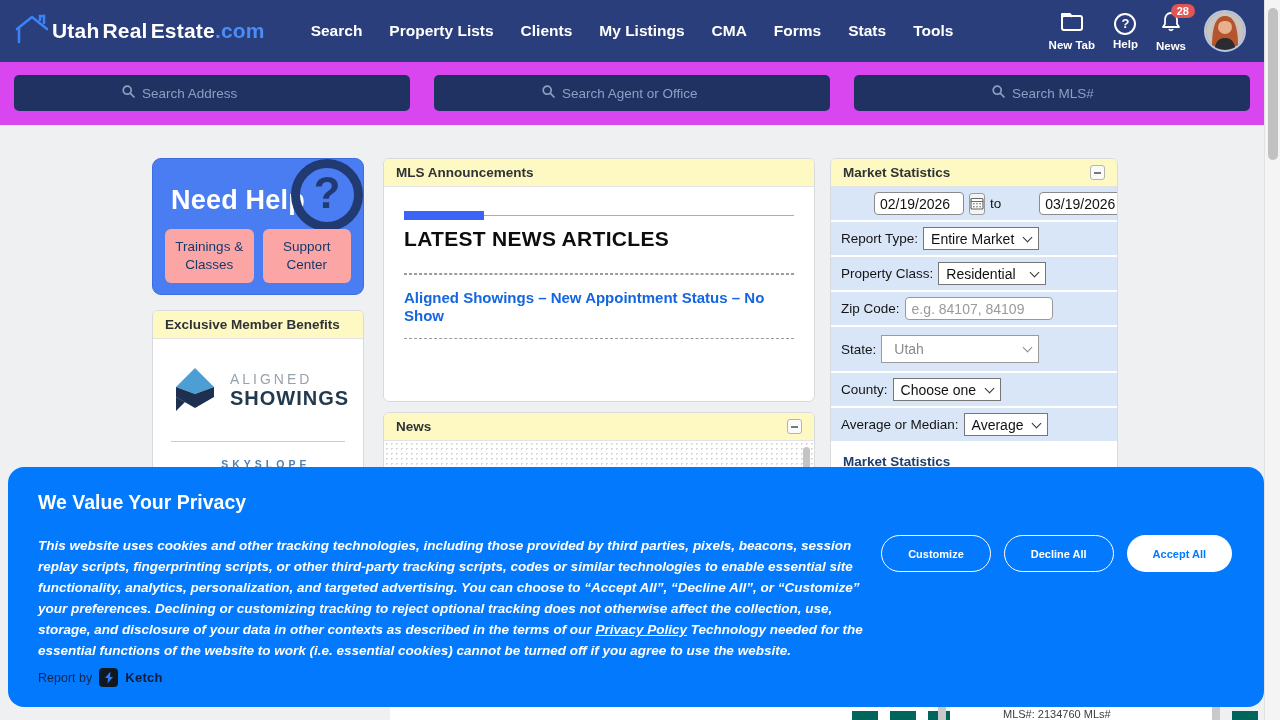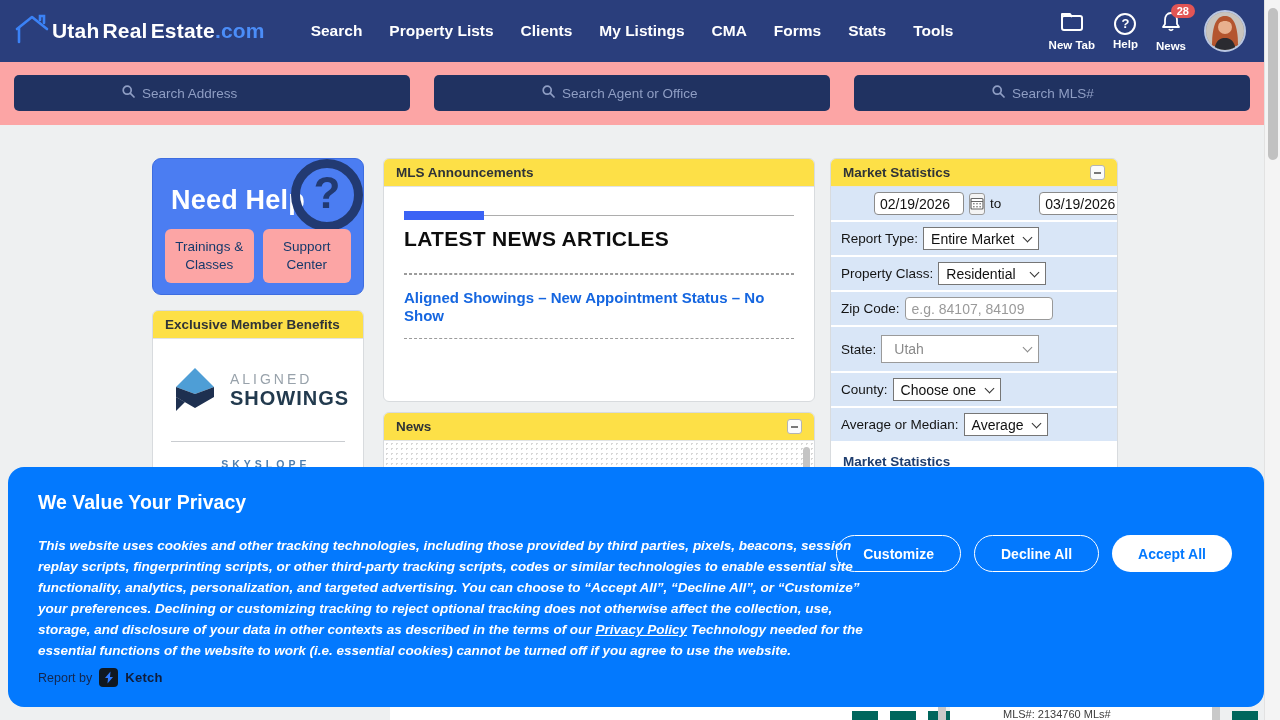--- a/index.html
+++ b/index.html
@@ -16,30 +16,30 @@
   .mainnav { position:absolute; left:50%; transform:translateX(-50%); display:flex; gap:27px; }
   .mainnav a { color:#fff; font-size:15.5px; font-weight:bold; text-decoration:none; white-space:nowrap; }
   .top-actions { position:absolute; right:18px; top:0; height:62px; display:flex; align-items:center; gap:18px; }
   .action { display:flex; flex-direction:column; align-items:center; gap:3px; color:#fff; cursor:pointer; }
   .action-label { font-size:11.5px; font-weight:bold; color:#fff; }
   .bell-wrap { position:relative; }
   .badge { position:absolute; top:-7px; right:-14px; background:#e25555; color:#fff; font-size:11px; font-weight:bold; border-radius:9px; padding:1px 6px; }
   .avatar { width:42px; height:42px; border-radius:50%; border:2px solid #b9c6e2; overflow:hidden; cursor:pointer; background:#8d8d8d; }
 
   
-  .searchrow { position:absolute; left:0; top:62px; width:1264px; height:63px; background:#fca5a5; }
+  .searchrow { position:absolute; left:0; top:62px; width:1264px; height:63px; background:#d946ef; }
   .searchbar { position:absolute; top:13px; height:36px; width:396px; background:#203261; border-radius:5px; display:flex; align-items:center; justify-content:center; gap:7px; cursor:text; }
   .searchbar input { background:transparent; border:none; outline:none; color:#cfd6ea; font-size:13.5px; width:160px; }
   .searchbar input::placeholder { color:#8f9ec4; }
   .sb1 { left:14px; } .sb2 { left:434px; } .sb3 { left:854px; }
   .sb3 input { width:100px; }
 
   
   .card { position:absolute; background:#fff; border:1px solid #d8dbde; border-radius:6px; overflow:hidden; }
-  .card-header { height:28px; background:#fde047; border-bottom:1px solid #e1e3e5; display:flex; align-items:center; padding:0 12px; font-size:13.5px; font-weight:bold; color:#2f3337; }
+  .card-header { height:28px; background:#fef9c3; border-bottom:1px solid #e1e3e5; display:flex; align-items:center; padding:0 12px; font-size:13.5px; font-weight:bold; color:#2f3337; }
   .minus-btn { margin-left:auto; width:15px; height:15px; border:1px solid #b4b4b4; border-radius:3px; background:#fbfbfb; display:flex; align-items:center; justify-content:center; cursor:pointer; }
   .minus-btn i { display:block; width:7px; height:2px; background:#787878; }
 
   
   .need-help { position:absolute; left:152px; top:158px; width:212px; height:137px; background:#4b7df2; border:1px solid #3d6de0; border-radius:9px; }
   .nh-title { position:absolute; left:18px; top:26px; color:#fff; font-size:27px; font-weight:bold; letter-spacing:.2px; }
   .q-circle { position:absolute; right:0px; top:0px; width:72px; height:72px; border:9px solid #223a72; border-radius:50%; display:flex; align-items:center; justify-content:center; }
   .q-circle span { color:#223a72; font-size:44px; font-weight:bold; margin-top:-4px; }
   .nh-buttons { position:absolute; left:12px; right:12px; bottom:11px; display:flex; gap:9px; }
   .nh-btn { flex:1; height:54px; background:#fca5a5; border:none; border-radius:6px; color:#15396b; font-size:13.5px; font-family:inherit; line-height:1.35; cursor:pointer; }
@@ -97,21 +97,21 @@
   .peek-white-2 { position:absolute; left:950px; top:0; width:262px; height:13px; background:#fff; overflow:hidden; }
   .peek-mls { position:absolute; left:53px; top:1px; font-size:11px; color:#3c3c3c; white-space:nowrap; }
   .peek-sliver-2 { position:absolute; left:1212px; top:0; width:8px; height:13px; background:#c9c9c9; }
 
   
   .cookie { position:absolute; left:8px; top:467px; width:1256px; height:240px; background:#0379fe; border-radius:16px; z-index:30; color:#fff; }
   .cookie-title { position:absolute; left:30px; top:24px; font-size:19.5px; font-weight:bold; }
   .cookie-text { position:absolute; left:30px; top:68px; width:848px; font-size:13.5px; font-style:italic; font-weight:bold; line-height:21px; }
   .cookie-text a { color:#fff; font-weight:bold; text-decoration:underline; }
   .cookie-btns { position:absolute; right:32px; top:68px; display:flex; gap:13px; }
-  .cbtn { height:37px; border-radius:19px; padding:0 26px; font-size:14px; font-weight:bold; font-family:inherit; cursor:pointer; background:transparent; border:1.5px solid #fff; color:#fff; white-space:nowrap; }
+  .cbtn { height:37px; border-radius:19px; padding:0 26px; font-size:11px; font-weight:bold; font-family:inherit; cursor:pointer; background:transparent; border:1.5px solid #fff; color:#fff; white-space:nowrap; }
   .cbtn.primary { background:#fff; color:#0379fe; border:none; }
   .powered { position:absolute; left:30px; bottom:20px; display:flex; align-items:center; gap:7px; }
   .powered-label { font-size:12.5px; color:#14274e; }
   .ketch-logo { width:19px; height:19px; background:#101820; border-radius:4px; display:flex; align-items:center; justify-content:center; }
   .ketch-name { font-size:13px; color:#101d3a; font-weight:bold; letter-spacing:.3px; }
 
   
   .scrollbar { position:absolute; right:0; top:0; width:16px; height:720px; background:#f4f4f4; border-left:1px solid #e2e2e2; z-index:40; }
   .scroll-thumb { position:absolute; left:3px; top:8px; width:10px; height:152px; background:#c1c1c1; border-radius:6px; }
 </style>

